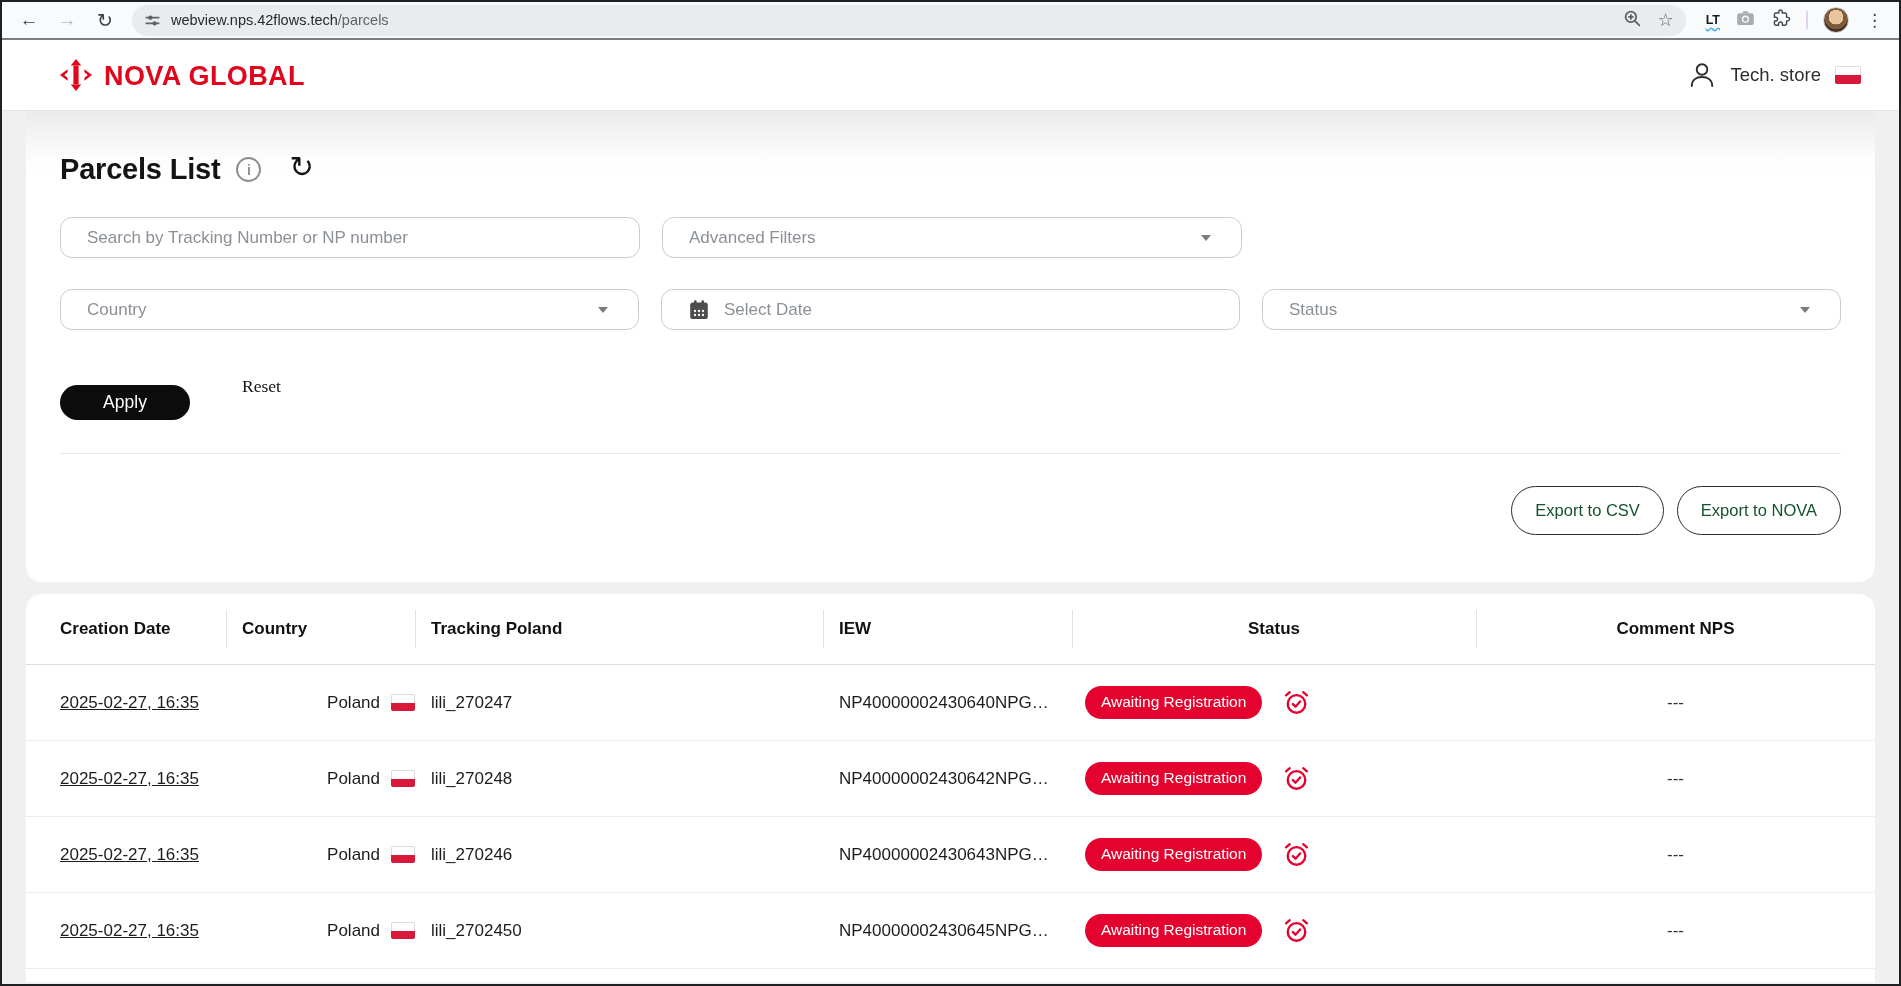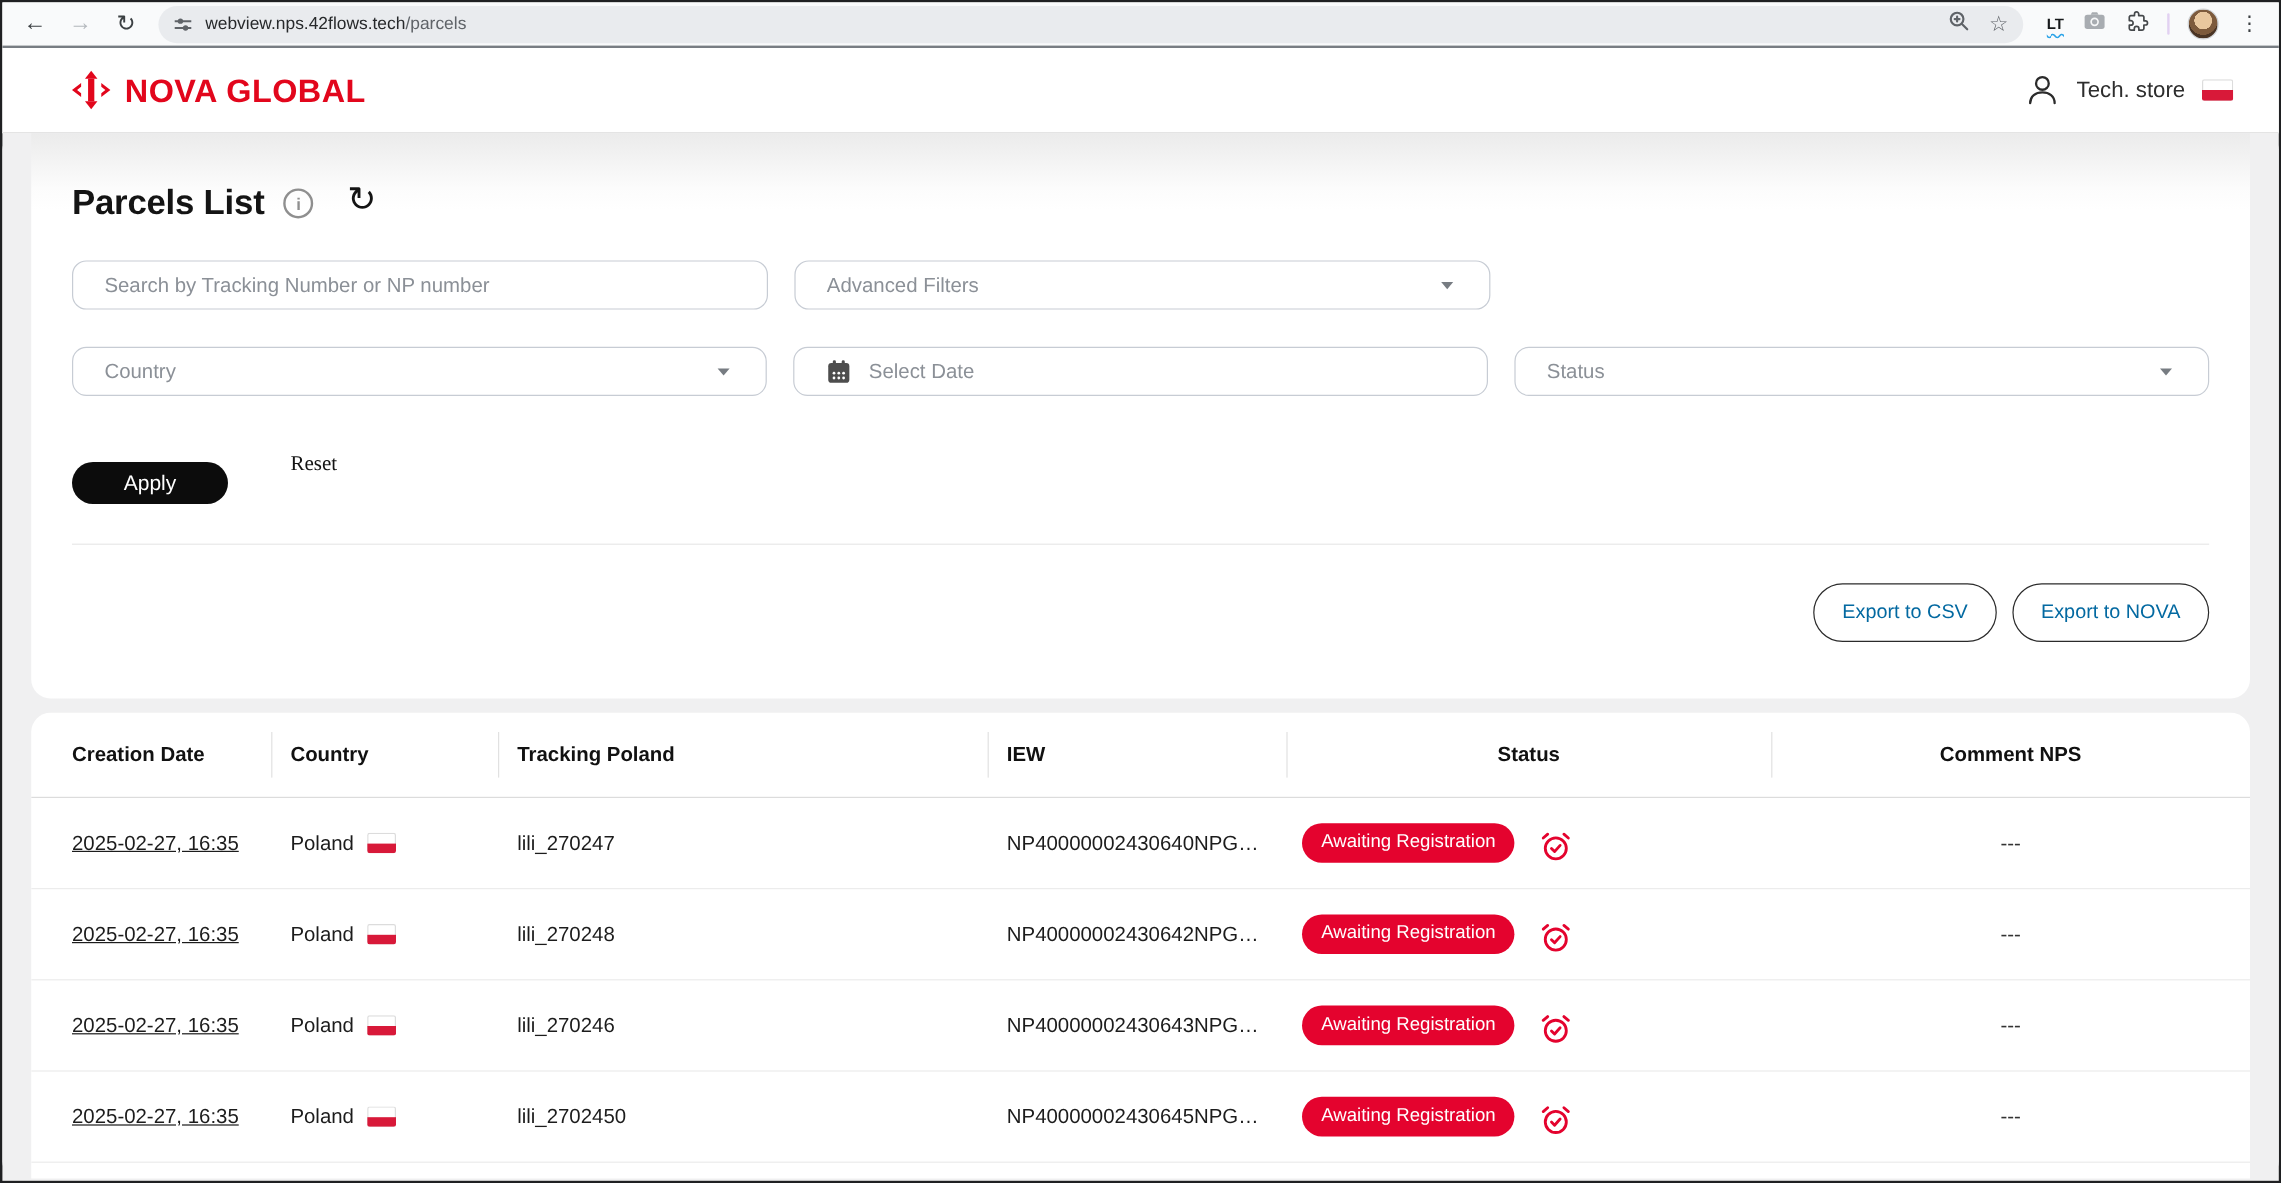--- a/index.html
+++ b/index.html
@@ -65,36 +65,36 @@
 
   .actions-row { display:flex; align-items:center; margin-top:22px; }
   .apply-btn { width:130px; height:35px; border:none; border-radius:28px; background:#0c0c0c; color:#fff;
                font-size:17.5px; font-family:inherit;margin-top:33px; }
   .reset-btn { margin-left:52px; background:none; border:none; font-size:17.5px; color:#141414; font-family:Liberation Serif, serif; }
 
   .hr { height:1px; background:#e8e8e8; margin-top:33px; }
 
   .export-row { display:flex; justify-content:flex-end; gap:13px; margin-top:32px; }
   .export-btn { height:49px; padding:0 23px; border:1.4px solid #2b2b2b; border-radius:25px; background:#fff;
-                font-size:16.5px; color:#0369a1; font-family:inherit; }
+                font-size:16.5px; color:#14532d; font-family:inherit; }
 
   
   .table-card { margin-top:12px; background:#fff; border-radius:16px 16px 0 0; height:388px; overflow:hidden; }
   .tgrid { display:grid; grid-template-columns:200px 189px 408px 249px 404px 1fr; align-items:center; }
   .thead { height:71px; border-bottom:1px solid #dcdcdc; }
   .th { font-size:17px; font-weight:700; color:#111; padding-left:16px; position:relative; height:100%;
         display:flex; align-items:center; }
   .th:first-child { padding-left:34px; }
   .th:not(:first-child)::before { content:""; position:absolute; left:0; top:16px; bottom:16px; width:1px; background:#e1e1e1; }
   .th.center { justify-content:center; padding-left:0; }
   .trow { height:76px; border-bottom:1px solid #ececec; }
   .td { font-size:17px; color:#1c1c1c; padding-left:16px; display:flex; align-items:center; }
   .td:first-child { padding-left:34px;text-decoration:underline; }
-  .td.country { gap:11px; }
-  .td.status-cell { padding-left:13px; gap:21px;align-items:flex-end; }
+  .td.country { gap:11px;justify-content:flex-end; }
+  .td.status-cell { padding-left:13px; gap:21px; }
   .td.center { justify-content:center; padding-left:0; color:#333; }
   .pill { background:#e4032e; color:#fff; font-size:15.5px; line-height:1; padding:8px 16px 9px; border-radius:999px; white-space:nowrap; }
 </style>
 </head>
 <body>
 
 <div class="window">
 
   <div class="chrome">
     <div class="nav-btn">←</div>

